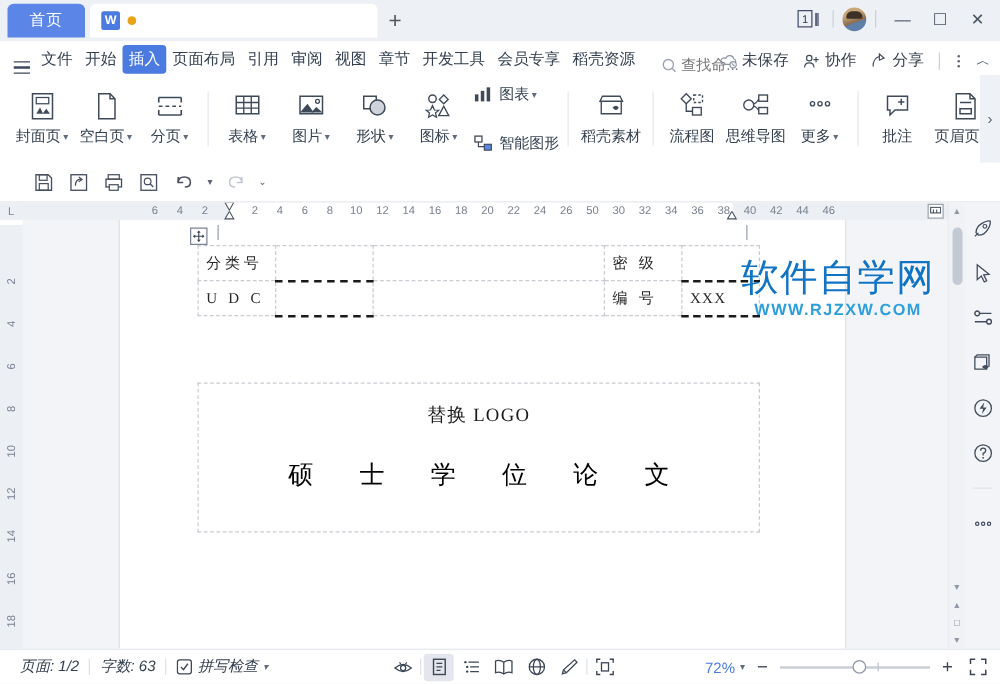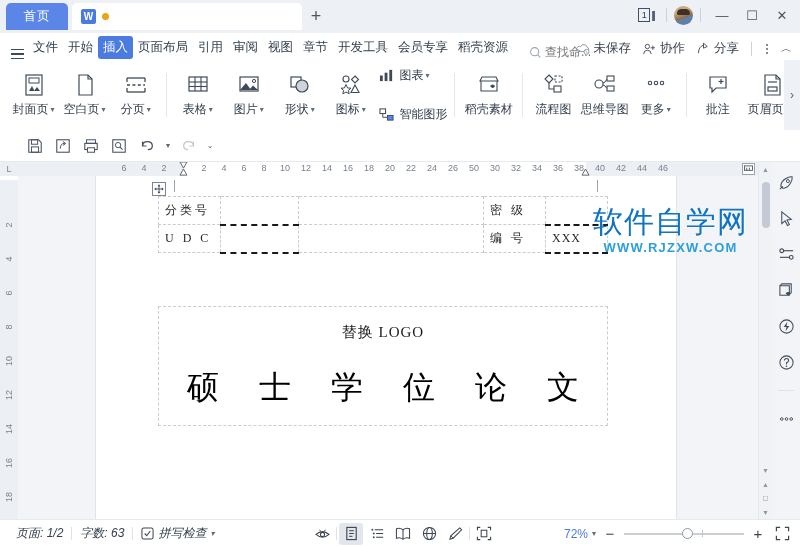--- a/index.html
+++ b/index.html
@@ -97,21 +97,21 @@
 
   .doc-table { position: absolute; left: 62px; top: 20px; width: 450px; border-collapse: collapse; }
   .doc-table td { border: 1px dashed #c9ccd2; height: 28px; font-family: "Liberation Serif", serif; font-size: 12px; color: #262626; padding: 2px 6px; vertical-align: middle; }
   .cell-label { width: 62px; letter-spacing: 3px; }
   .cell-fill { border-bottom: 2px dashed #1a1a1a !important; }
   .cell-blank { }
   .cell-xxx { width: 62px; border-bottom: 2px dashed #1a1a1a !important; letter-spacing: 1px; }
 
   .mid-block { position: absolute; left: 62px; top: 130px; width: 450px; border: 1px dashed #c9ccd2; height: 120px; }
   .logo-text { text-align: center; font-family: "Liberation Serif", serif; font-size: 15px; color: #1a1a1a; margin-top: 16px; letter-spacing: 1px; }
-  .thesis-title { text-align: center; font-family: "Liberation Serif", serif; font-size: 32px; color: #000; margin-top: 24px; letter-spacing: 16px; padding-left: 16px; }
+  .thesis-title { text-align: center; font-family: "Liberation Serif", serif; font-size: 20px; color: #000; margin-top: 24px; letter-spacing: 16px; padding-left: 16px; }
 
   .watermark { position: absolute; right: 10px; top: 26px; text-align: center; z-index: 9; pointer-events: none; }
   .wm-main { font-size: 30px; font-weight: normal; color: #1173c4; letter-spacing: 1px; text-shadow: 1px 1px 0 rgba(255,255,255,.7); }
   .wm-sub { font-size: 13px; font-weight: bold; color: #2f9fdb; letter-spacing: 1.2px; margin-top: -3px; }
 
   
   .vscroll { width: 14px; background: #f0f2f5; flex-shrink: 0; display: flex; flex-direction: column; align-items: center; border-left: 1px solid #e6e9ee; }
   .vs-btn { width: 14px; height: 14px; display: flex; align-items: center; justify-content: center; color: #9098a5; font-size: 7px; }
   .vs-track { flex: 1; width: 14px; position: relative; }
   .vs-thumb { position: absolute; left: 3px; top: 6px; width: 8px; height: 46px; background: #c4cad3; border-radius: 4px; }

